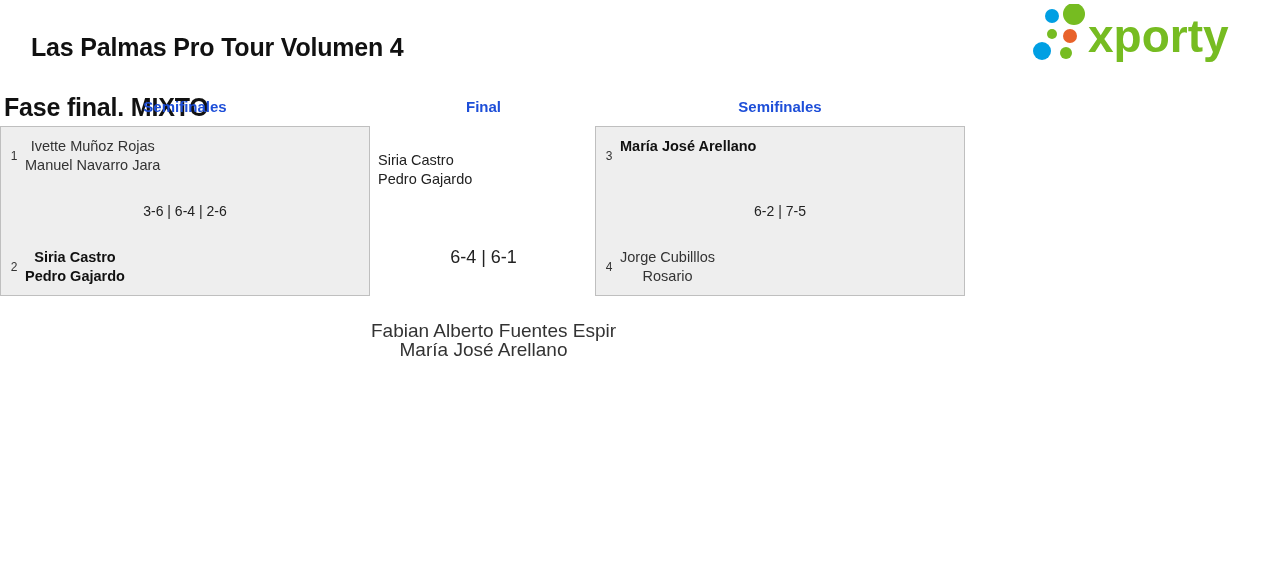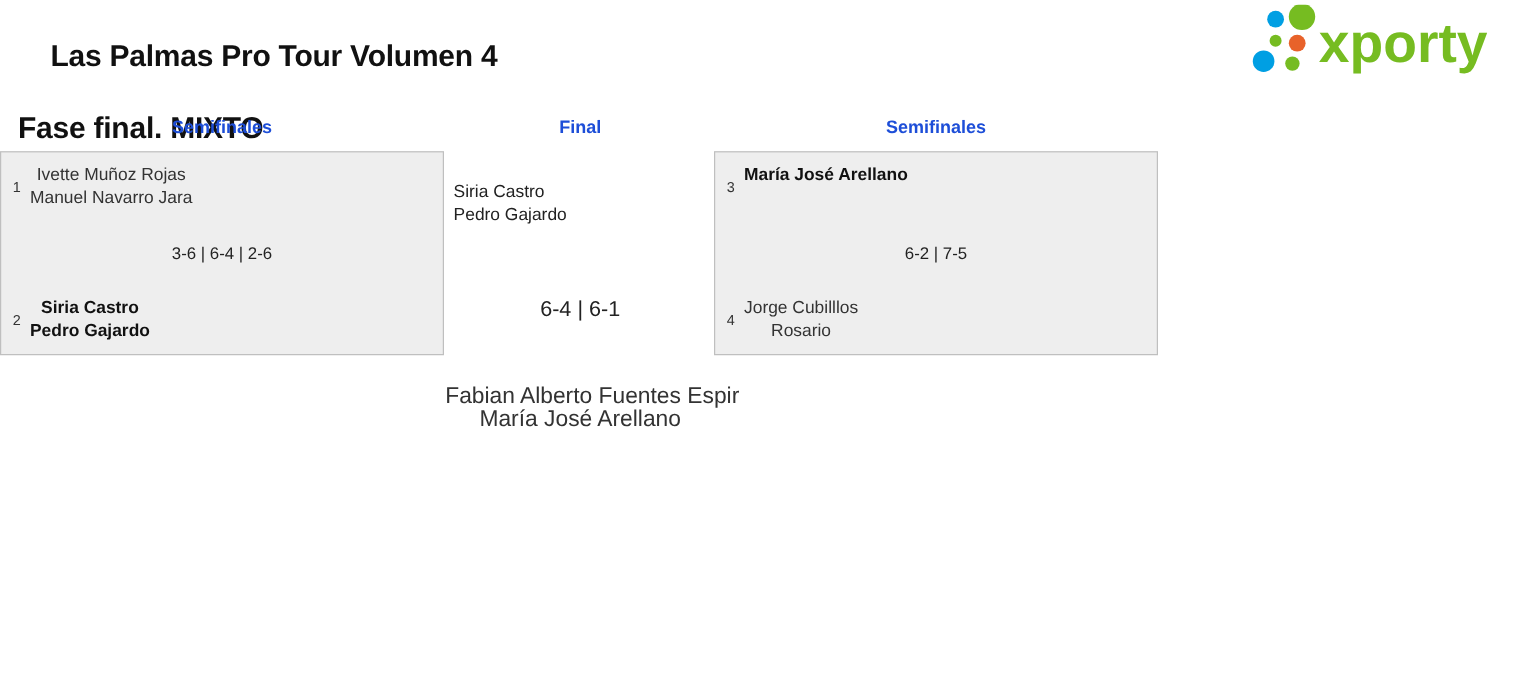--- a/index.html
+++ b/index.html
@@ -12,21 +12,21 @@
     background: #ffffff;
     font-family: "Liberation Sans", sans-serif;
     color: #1a1a1a;
     position: relative;
     overflow: hidden;
   }
 
   
   .header {
     position: absolute;
-    left: 15px;
+    left: 4px;
     top: 0;
     width: 1264px;
     height: 80px;
   }
   .tournament-title {
     position: absolute;
     left: 0;
     top: 2px;
     font-size: 25px;
     font-weight: 700;

